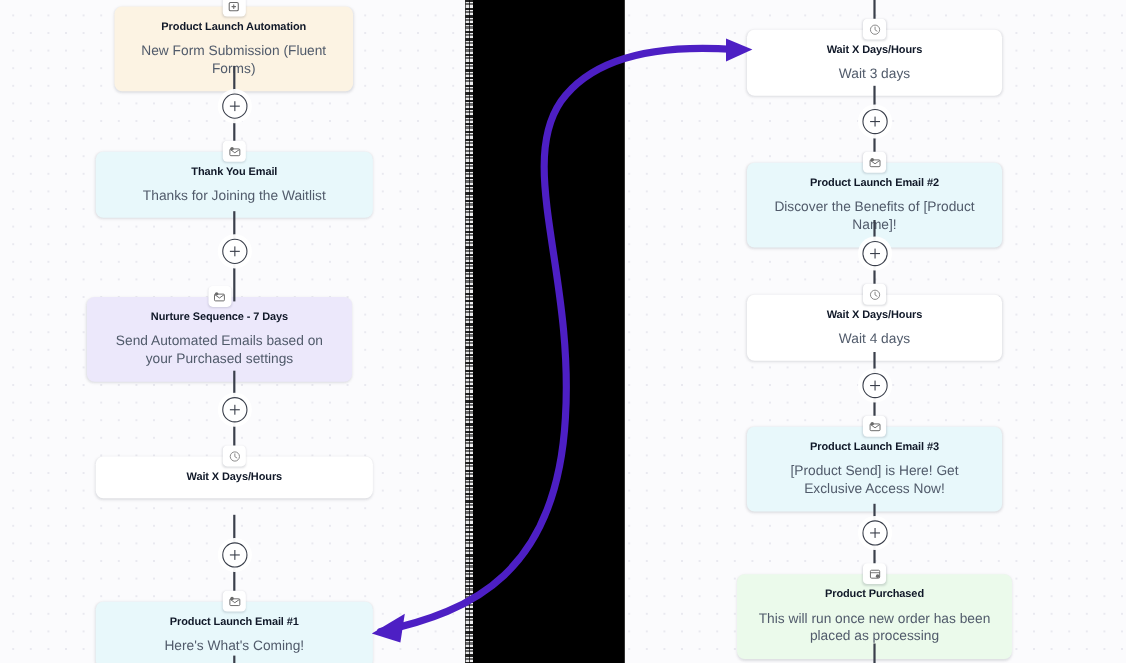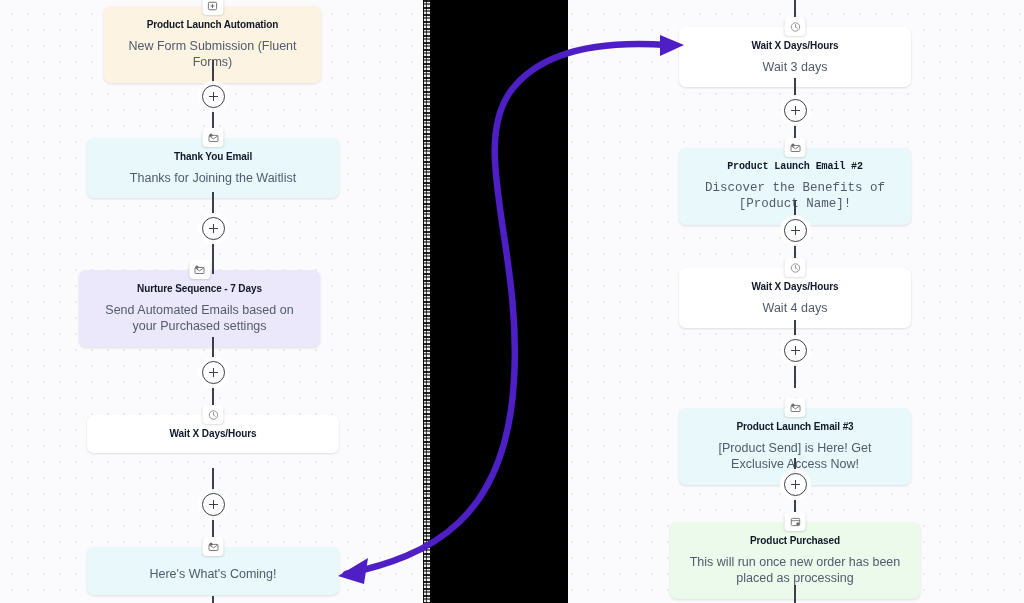--- a/index.html
+++ b/index.html
@@ -203,20 +203,21 @@
     <div class="plus" style="left:202px; top:493px;"></div>
 
     <div class="node" style="left:87px; top:547px; width:252px; background:#e8f8fb;">
       <span class="badge">
         <svg width="12" height="12" viewBox="0 0 16 16">
           <rect x="2" y="4.5" width="12" height="8.2" rx="1.2" fill="none" stroke="#6b6b6b" stroke-width="1.2"></rect>
           <path d="M2.4 5.2L8 9.2l5.6-4" fill="none" stroke="#6b6b6b" stroke-width="1.2"></path>
           <circle cx="4.6" cy="4.2" r="2.1" fill="#6b6b6b"></circle>
         </svg>
       </span>
+      <div class="node-title">Product Launch Email #1</div>
       <div class="node-sub">Here's What's Coming!</div>
     </div>
   </div>
 
   <div class="column">
 
     <div class="conn" style="left:794px; top:0px;   height:22px;"></div>
     <div class="conn" style="left:794px; top:78px;  height:32px;"></div>
     <div class="conn" style="left:794px; top:118px; height:30px;"></div>
     <div class="conn" style="left:794px; top:200px; height:30px;"></div>
@@ -233,21 +234,21 @@
           <circle cx="8" cy="8" r="5.6" fill="none" stroke="#8a8a8a" stroke-width="1.2"></circle>
           <path d="M8 4.8V8.2l2.4 1.5" fill="none" stroke="#8a8a8a" stroke-width="1.2" stroke-linecap="round"></path>
         </svg>
       </span>
       <div class="node-title">Wait X Days/Hours</div>
       <div class="node-sub">Wait 3 days</div>
     </div>
 
     <div class="plus" style="left:784px; top:99px;"></div>
 
-    <div class="node" style="left:679px; top:148px; width:232px; background:#e8f8fb;font-family:Liberation Mono, monospace;">
+    <div class="node" style="left:679px; top:148px; width:232px; background:#e8f8fb;">
       <span class="badge">
         <svg width="12" height="12" viewBox="0 0 16 16">
           <rect x="2" y="4.5" width="12" height="8.2" rx="1.2" fill="none" stroke="#6b6b6b" stroke-width="1.2"></rect>
           <path d="M2.4 5.2L8 9.2l5.6-4" fill="none" stroke="#6b6b6b" stroke-width="1.2"></path>
           <circle cx="4.6" cy="4.2" r="2.1" fill="#6b6b6b"></circle>
         </svg>
       </span>
       <div class="node-title">Product Launch Email #2</div>
       <div class="node-sub">Discover the Benefits of [Product Name]!</div>
     </div>
@@ -260,21 +261,21 @@
           <circle cx="8" cy="8" r="5.6" fill="none" stroke="#8a8a8a" stroke-width="1.2"></circle>
           <path d="M8 4.8V8.2l2.4 1.5" fill="none" stroke="#8a8a8a" stroke-width="1.2" stroke-linecap="round"></path>
         </svg>
       </span>
       <div class="node-title">Wait X Days/Hours</div>
       <div class="node-sub">Wait 4 days</div>
     </div>
 
     <div class="plus" style="left:784px; top:339px;"></div>
 
-    <div class="node" style="left:679px; top:388px; width:232px; background:#e8f8fb;margin-top:20px;">
+    <div class="node" style="left:679px; top:388px; width:232px; background:#e8f8fb;">
       <span class="badge">
         <svg width="12" height="12" viewBox="0 0 16 16">
           <rect x="2" y="4.5" width="12" height="8.2" rx="1.2" fill="none" stroke="#6b6b6b" stroke-width="1.2"></rect>
           <path d="M2.4 5.2L8 9.2l5.6-4" fill="none" stroke="#6b6b6b" stroke-width="1.2"></path>
           <circle cx="4.6" cy="4.2" r="2.1" fill="#6b6b6b"></circle>
         </svg>
       </span>
       <div class="node-title">Product Launch Email #3</div>
       <div class="node-sub">[Product Send] is Here! Get Exclusive Access Now!</div>
     </div>

